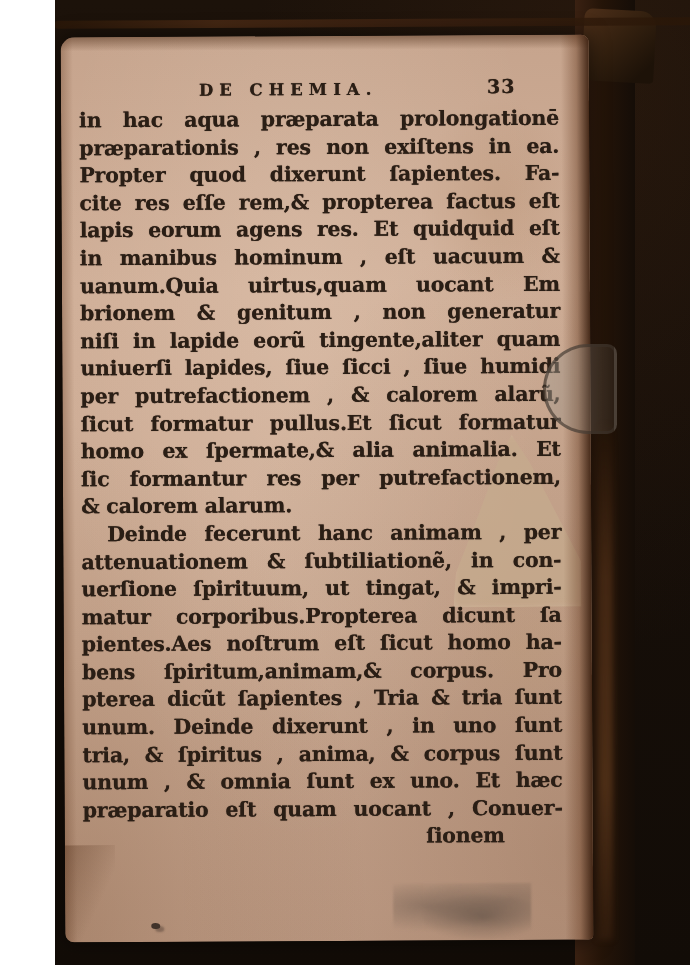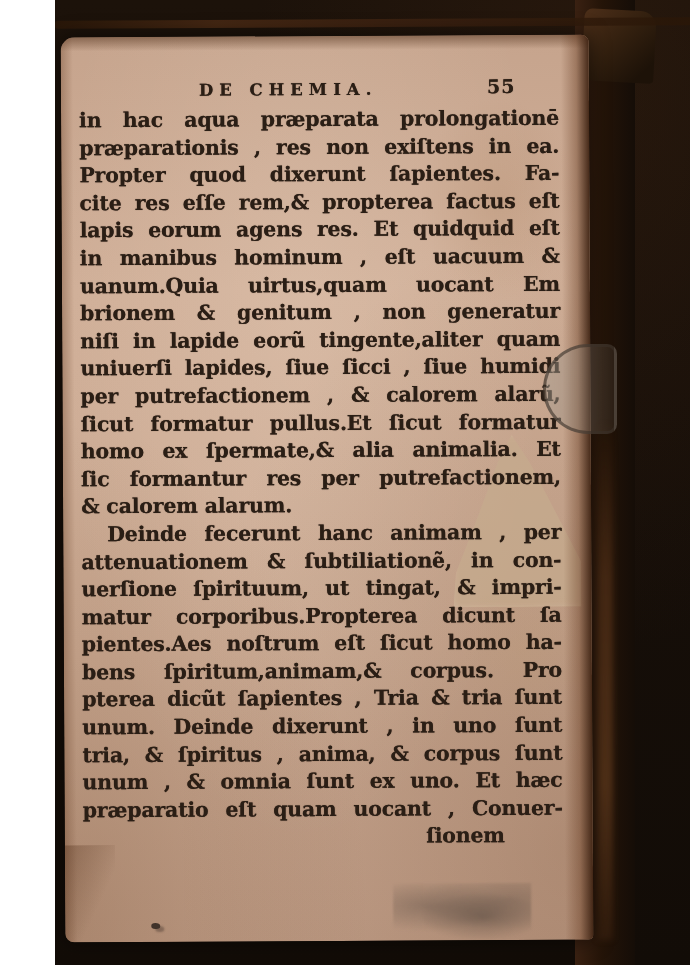--- a/index.html
+++ b/index.html
@@ -144,21 +144,21 @@
     <div class="corner-shadow"></div>
     <div class="stain-top-right"></div>
     <div class="stain-mountain"></div>
     <div class="stain-lower"></div>
     <div class="smudge-bottom"></div>
     <div class="ink-speck"></div>
 
     <div class="text-block">
       <div class="header-row">
         <span class="running-title">DE CHEMIA.</span>
-        <span class="page-number">55</span>
+        <span class="page-number">33</span>
       </div>
       <div class="line j">in hac aqua præparata prolongationē</div>
       <div class="line j">præparationis , res non exiſtens in ea.</div>
       <div class="line j">Propter quod dixerunt ſapientes. Fa-</div>
       <div class="line j">cite res eſſe rem,&amp; propterea factus eſt</div>
       <div class="line j">lapis eorum agens res. Et quidquid eſt</div>
       <div class="line j">in manibus hominum , eſt uacuum &amp;</div>
       <div class="line j">uanum.Quia uirtus,quam uocant Em</div>
       <div class="line j">brionem &amp; genitum , non generatur</div>
       <div class="line j">niſi in lapide eorũ tingente,aliter quam</div>

